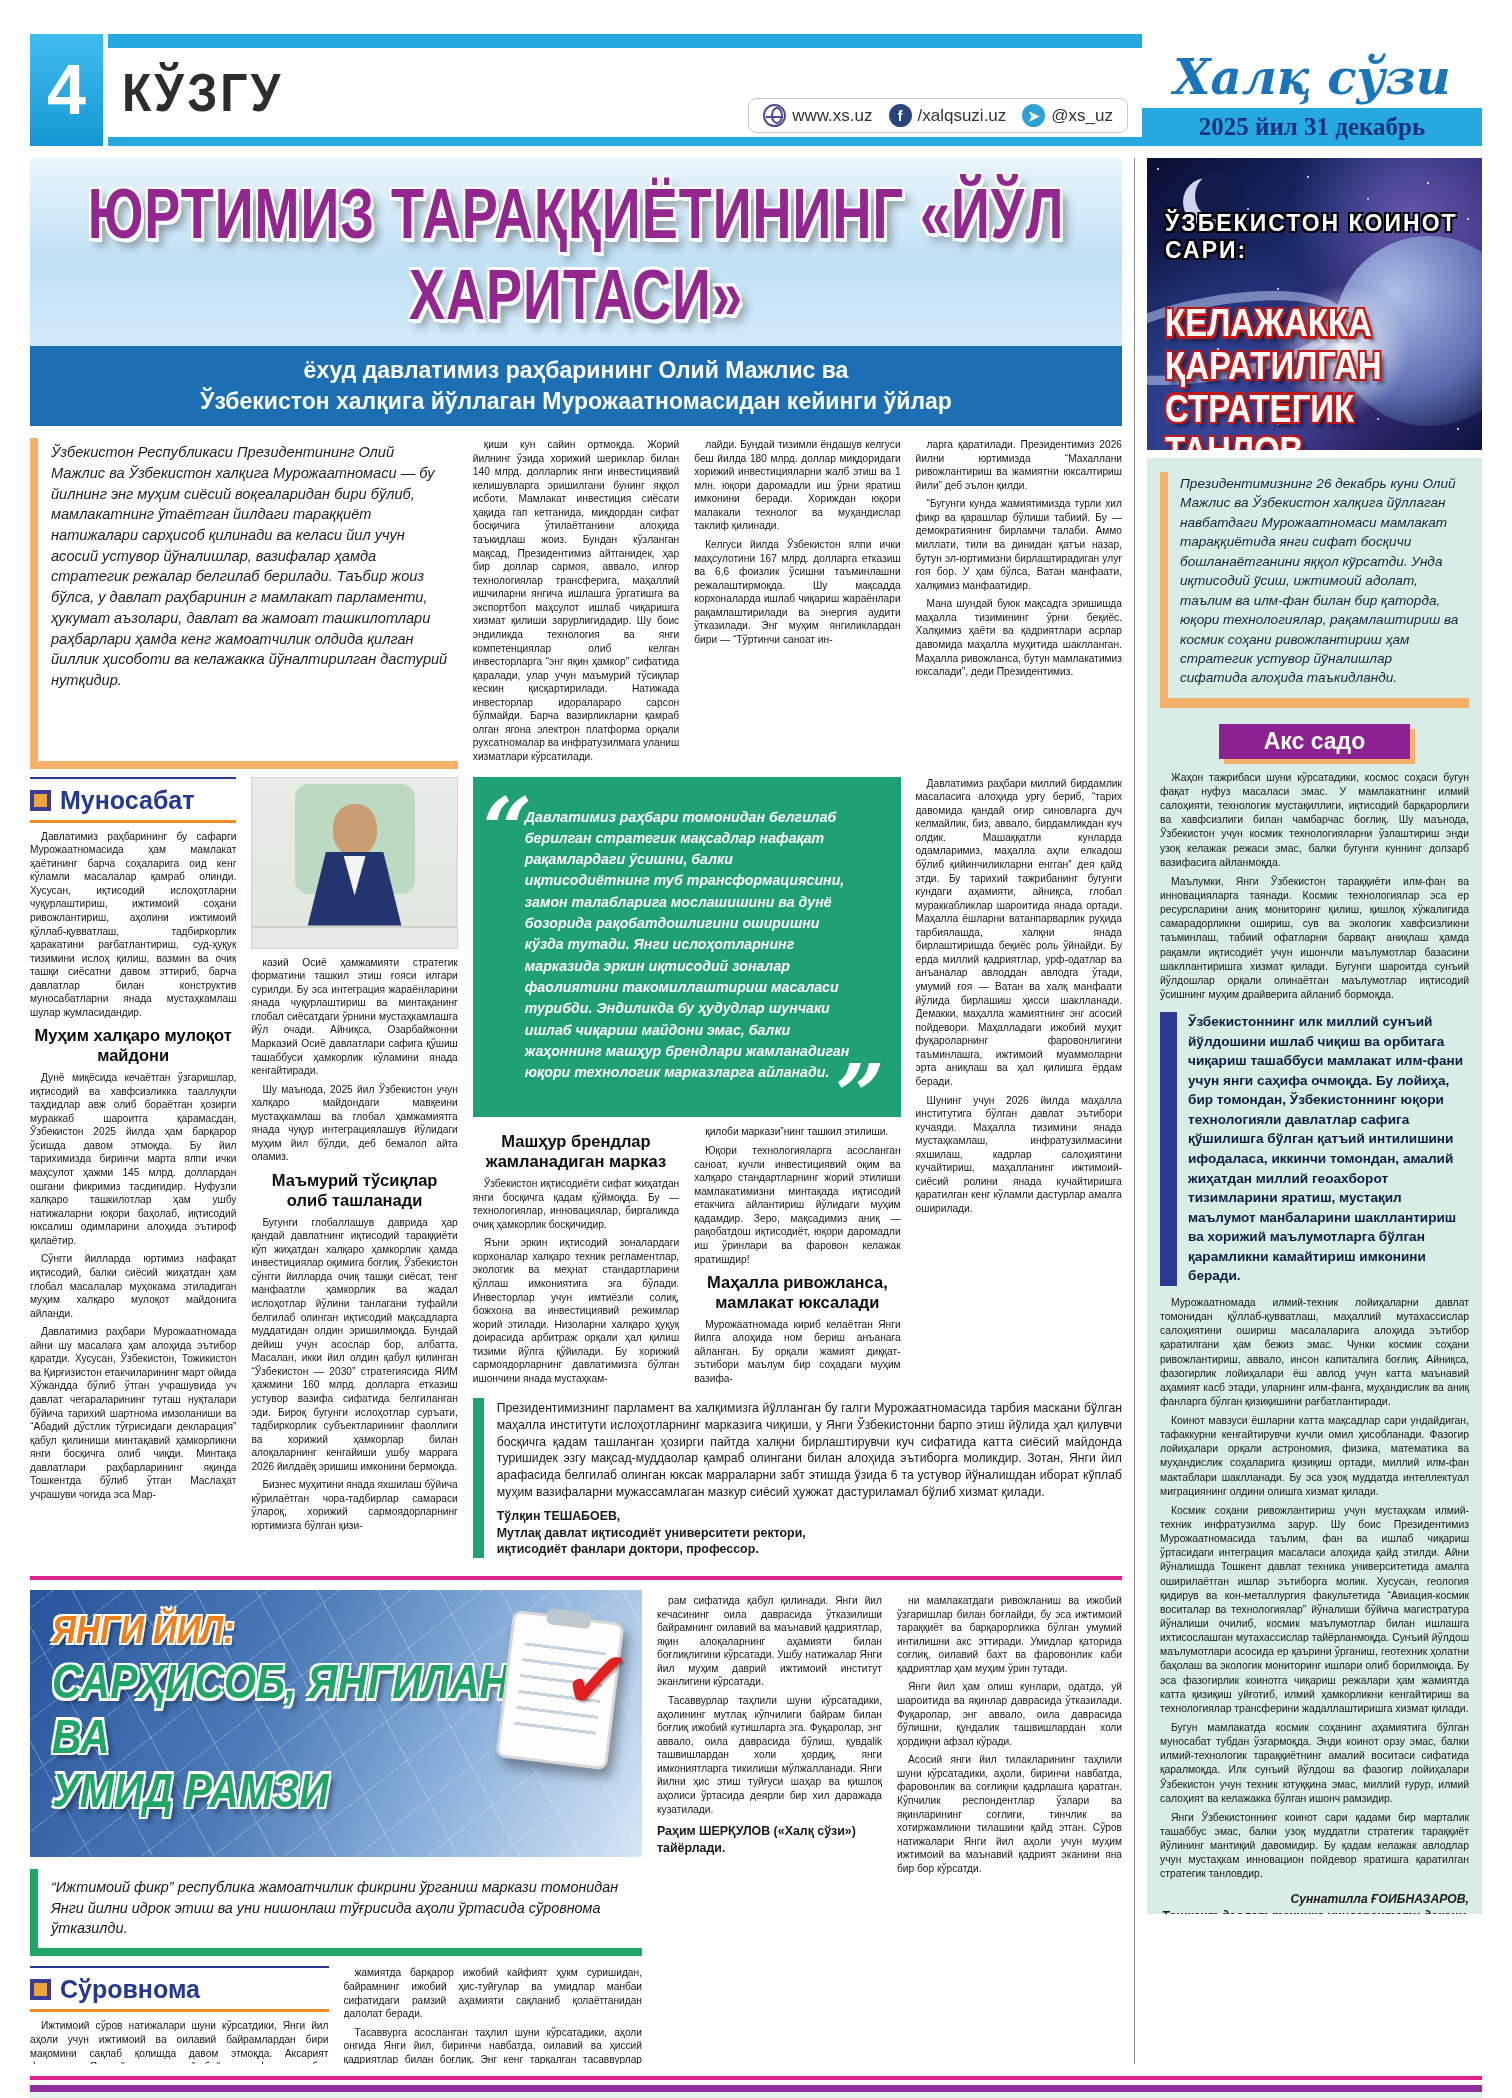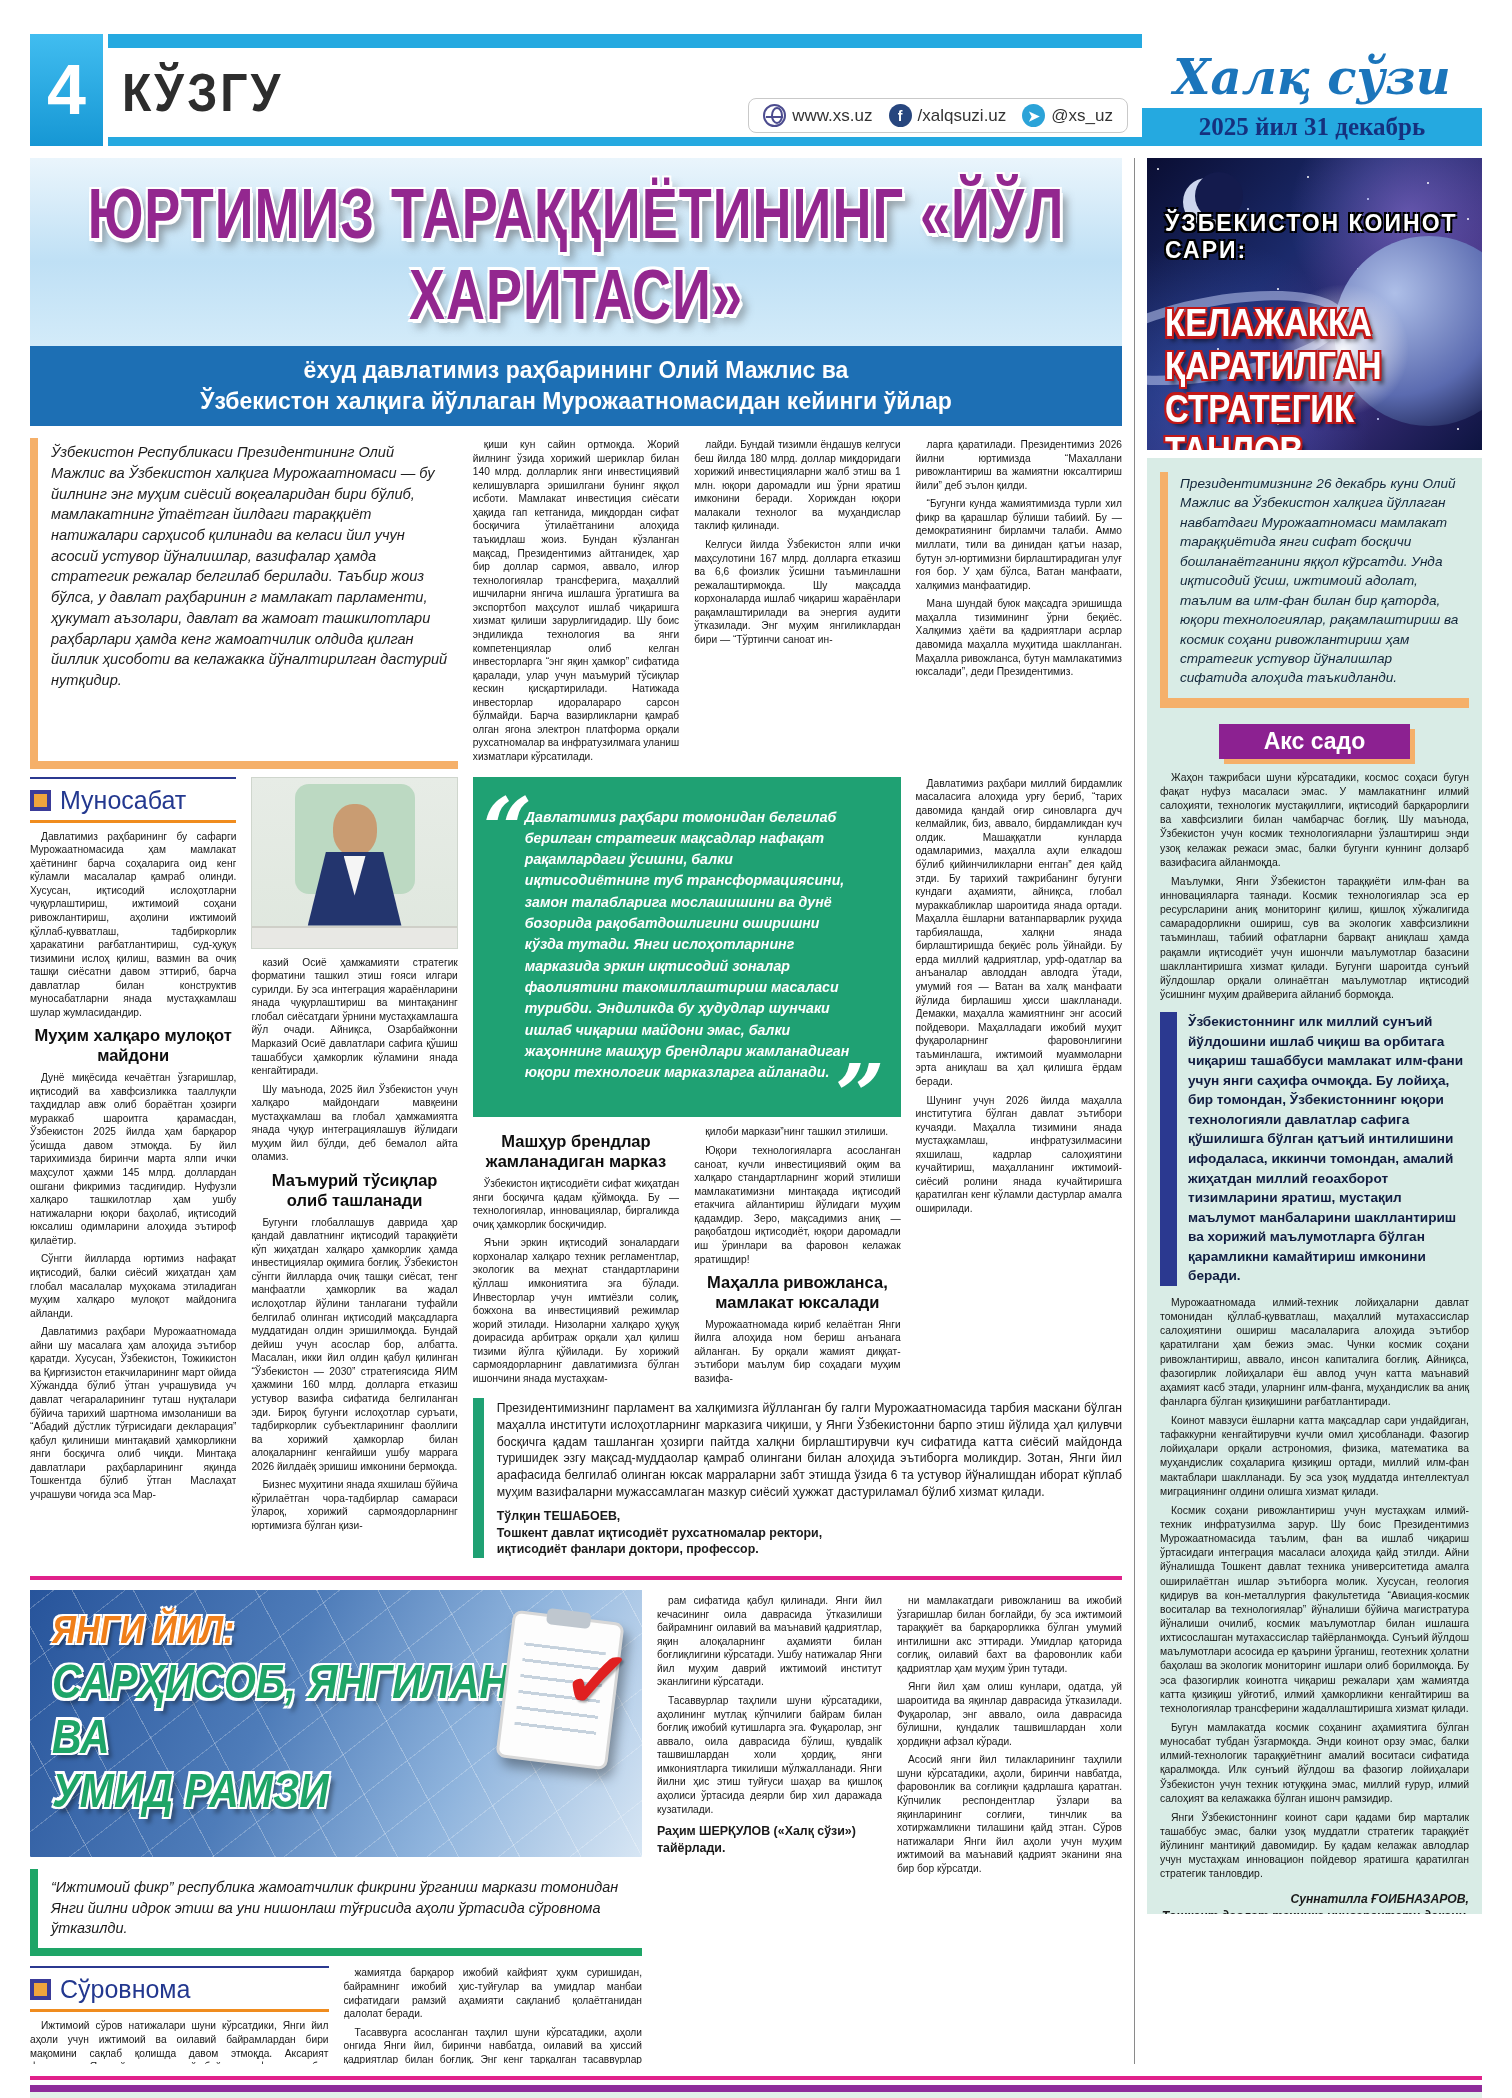--- a/index.html
+++ b/index.html
@@ -60,21 +60,21 @@
     font-size:14.2px; line-height:1.5; padding:30px 44px 34px 52px; position:relative; align-self:start;}
   .qmark { position:absolute; font-family:"DejaVu Serif",serif; font-size:86px; line-height:.6; color:#fff; }
   .q-open { left:10px; top:26px; } .q-close { right:16px; bottom:-4px; }
   .c5b { grid-area:2/5/4/6; } .c3c { grid-area:3/3/4/4; } .c4c { grid-area:3/4/4/5; }
   .conclusion { grid-area:4/3/5/6; border-left:11px solid #1fa173; padding:2px 0 0 13px; }
   .conclusion p { font-size:12.2px; line-height:1.38; text-align:justify; }
   .byline { text-align:left; font-weight:bold; font-size:12.4px; margin-top:7px; line-height:1.35; }
   .sec-head { display:flex; align-items:center; gap:9px; border-top:2px solid #2b3990;
     border-bottom:3px solid #f08c1e; padding:7px 0 5px; margin-bottom:7px; }
   .sec-head .sq { width:21px; height:21px; background:#f0a43c; border:4px solid #3b3b98; flex:none; }
-  .sec-head .txt { color:#23388f; font-weight:normal; font-size:25px; }
+  .sec-head .txt { color:#23388f; font-weight:bold; font-size:25px; }
   .subhead { font-weight:bold; font-size:16.5px; text-align:center; margin:7px 4px 5px; line-height:1.2; color:#0e0e0e; }
   .photo { height:172px; background:linear-gradient(180deg,#e7ece6,#dfe7de); position:relative; overflow:hidden; margin-bottom:7px; border:1px solid #cfd6cd;}
   .photo .chair { position:absolute; left:50%; top:6px; width:120px; height:110px; margin-left:-60px;
     background:#bcd9c2; border-radius:14px; }
   .photo .head { position:absolute; left:50%; top:26px; width:44px; height:52px; margin-left:-22px;
     background:#c99c72; border-radius:46%; }
   .photo .suit { position:absolute; left:50%; bottom:22px; width:130px; height:74px; margin-left:-65px;
     background:#23356e; clip-path:polygon(14% 100%,28% 0,72% 0,86% 100%); }
   .photo .shirt { position:absolute; left:50%; bottom:52px; width:22px; height:40px; margin-left:-11px;
     background:#f5f5f5; clip-path:polygon(0 0,100% 0,50% 100%); }
@@ -259,21 +259,21 @@
           <p class="body">қилоби маркази”нинг ташкил этилиши.</p>
           <p class="body">Юқори технологияларга асосланган саноат, кучли инвестициявий оқим ва халқаро стандартларнинг жорий этилиши мамлакатимизни минтақада иқтисодий етакчига айлантириш йўлидаги муҳим қадамдир. Зеро, мақсадимиз аниқ — рақобатдош иқтисодиёт, юқори даромадли иш ўринлари ва фаровон келажак яратишдир!</p>
           <div class="subhead">Маҳалла ривожланса, мамлакат юксалади</div>
           <p class="body">Мурожаатномада кириб келаётган Янги йилга алоҳида ном бериш анъанага айланган. Бу орқали жамият диққат-эътибори маълум бир соҳадаги муҳим вазифа-</p>
         </div>
 
         <div class="conclusion">
           <p>Президентимизнинг парламент ва халқимизга йўлланган бу галги Мурожаатномасида тарбия маскани бўлган маҳалла институти ислоҳотларнинг марказига чиқиши, у Янги Ўзбекистонни барпо этиш йўлида ҳал қилувчи босқичга қадам ташланган ҳозирги пайтда халқни бирлаштирувчи куч сифатида катта сиёсий майдонда туришидек эзгу мақсад-муддаолар қамраб олингани билан алоҳида эътиборга моликдир. Зотан, Янги йил арафасида белгилаб олинган юксак марраларни забт этишда ўзида 6 та устувор йўналишдан иборат кўплаб муҳим вазифаларни мужассамлаган мазкур сиёсий ҳужжат дастуриламал бўлиб хизмат қилади.</p>
           <div class="byline">
             <div>Тўлқин ТЕШАБОЕВ,</div>
-            <div>Тошкент давлат иқтисодиёт рухсатномалар ректори,</div>
+            <div>Мутлақ давлат иқтисодиёт университети ректори,</div>
             <div>иқтисодиёт фанлари доктори, профессор.</div>
           </div>
         </div>
       </div>
 
       <div class="divider"></div>
 
       <div class="ny">
         <div class="ny-left">
           <div class="ny-banner">

